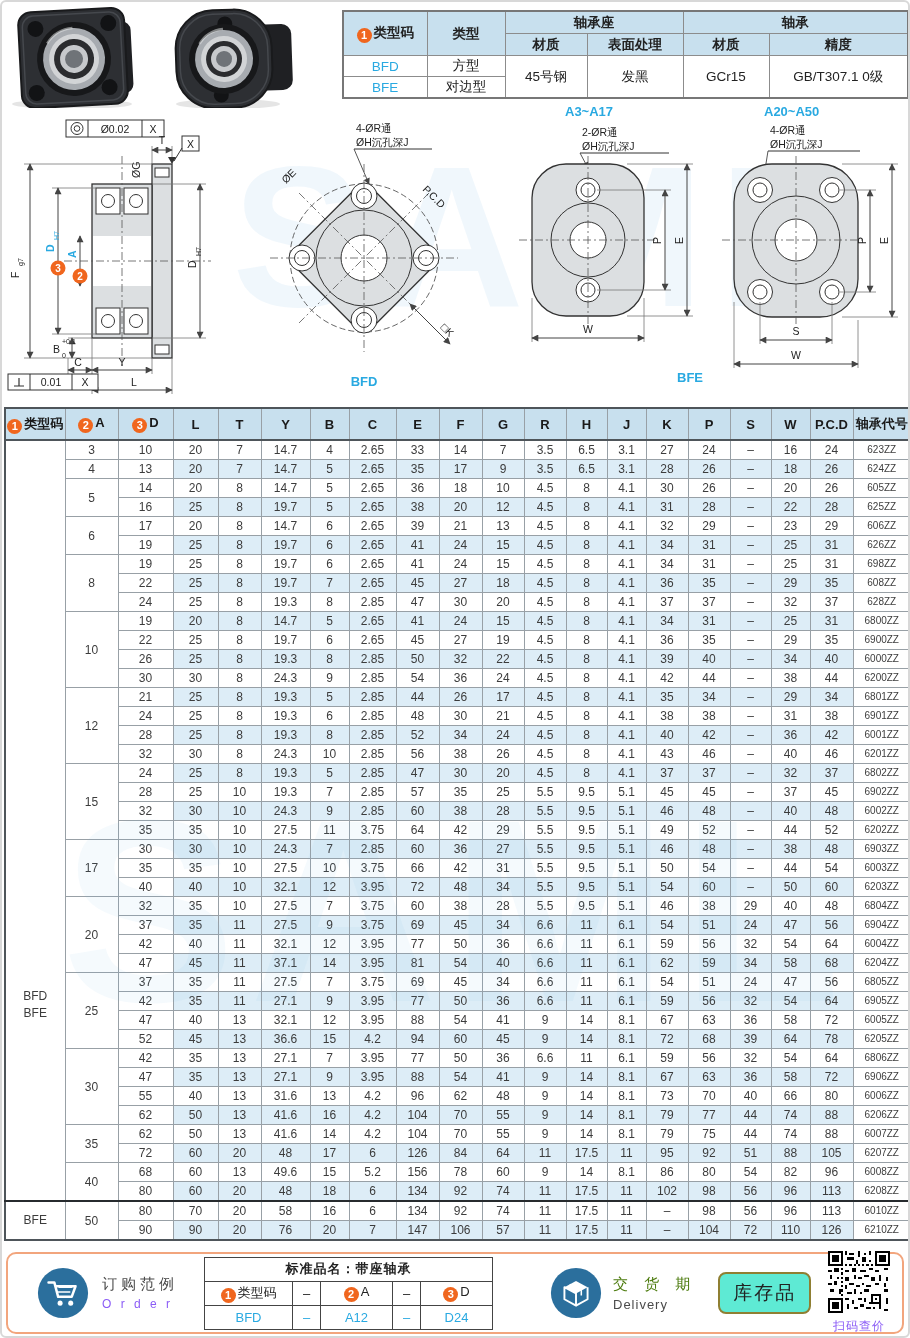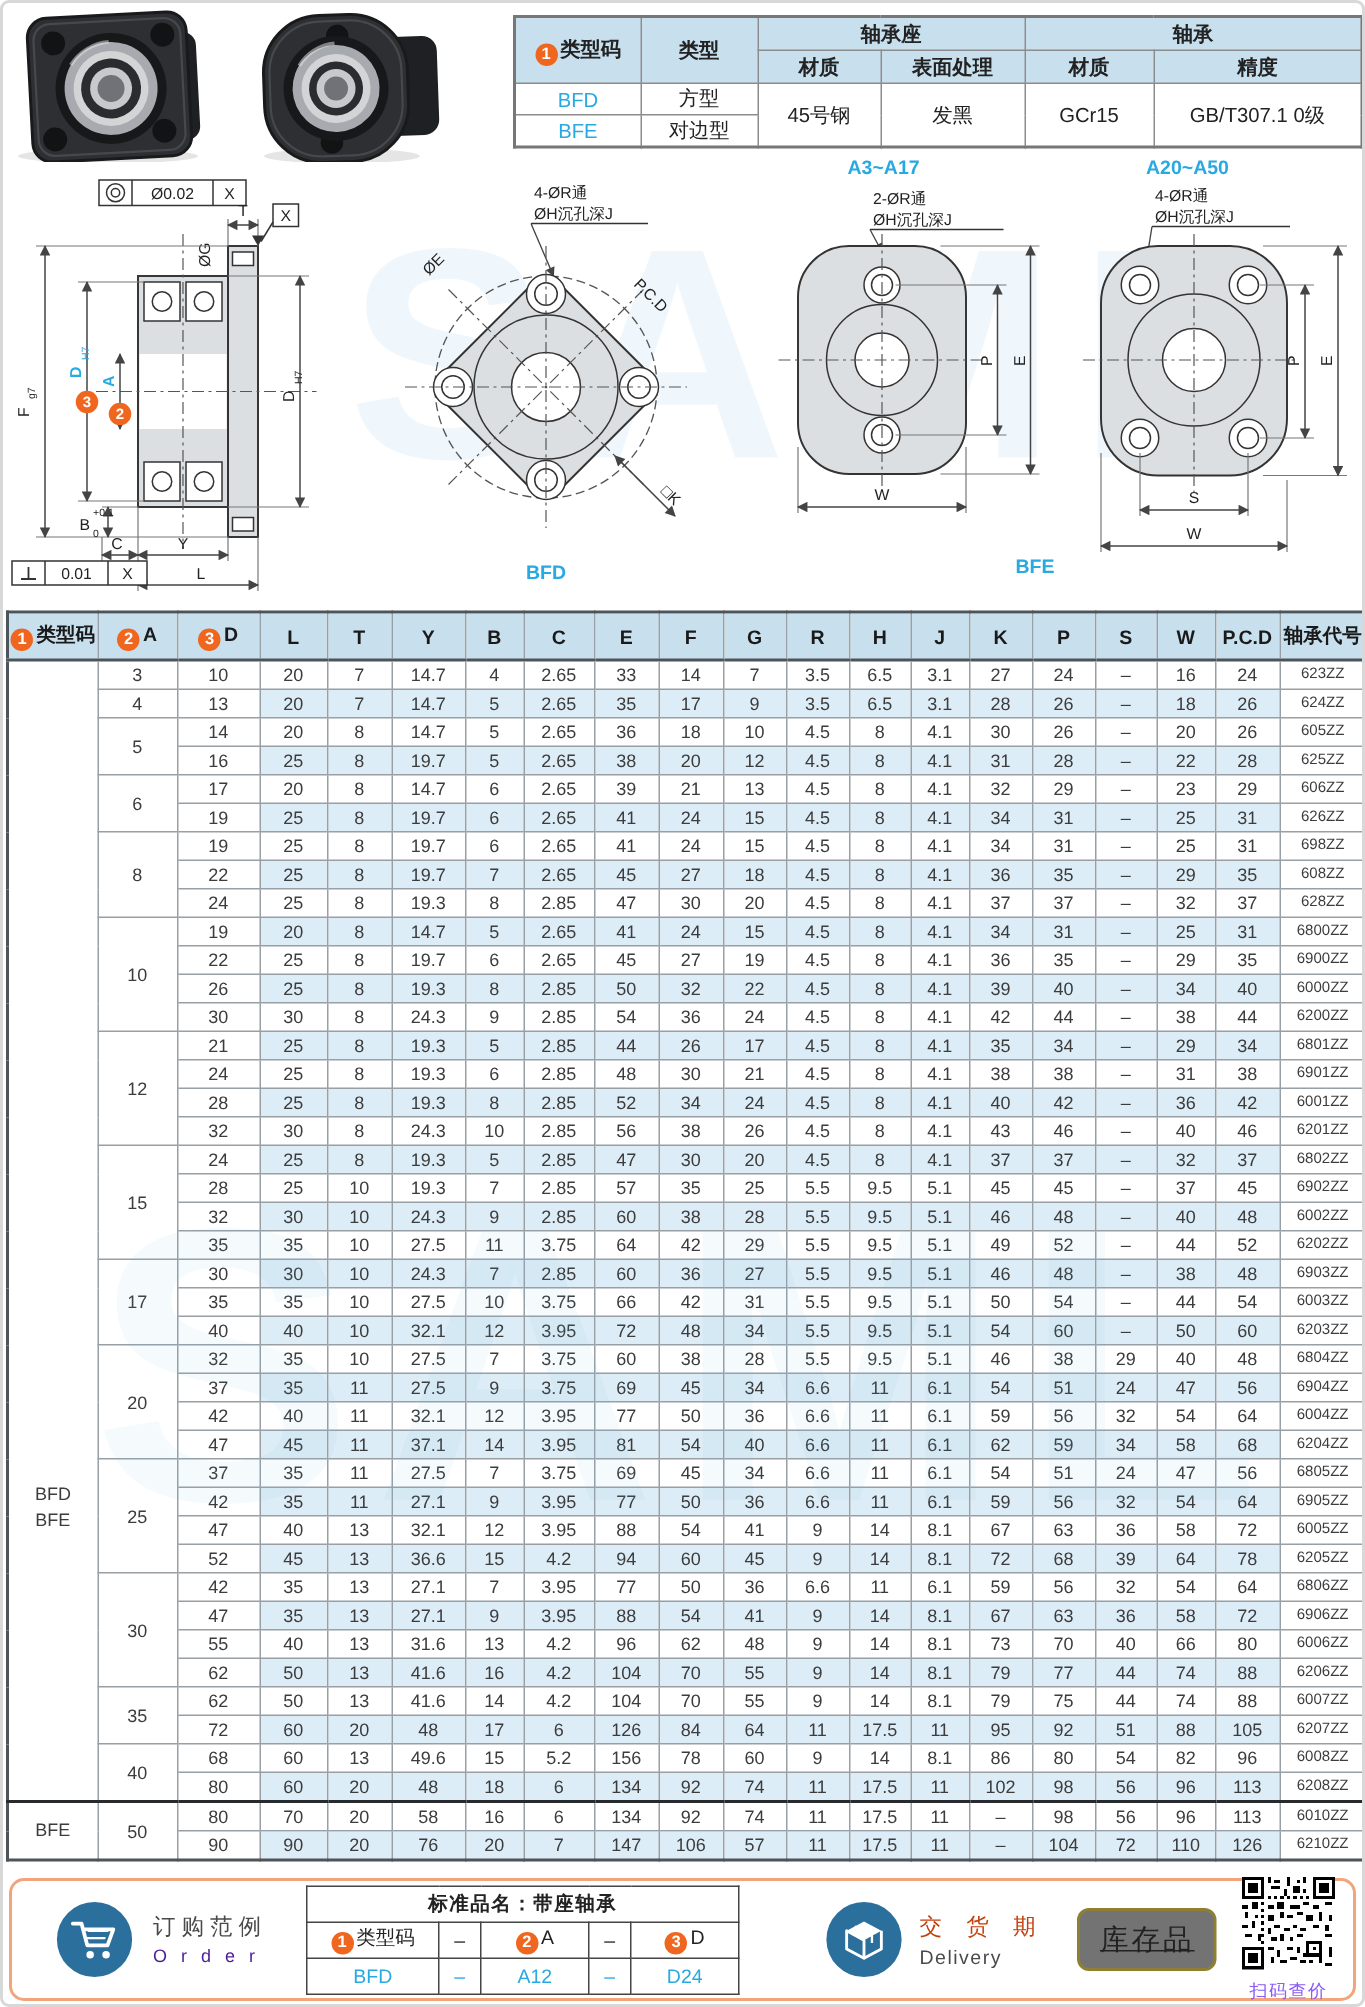--- a/index.html
+++ b/index.html
@@ -44,29 +44,29 @@
   .main tr.bfe-sec td{border-top:2.4px solid #272b2e;}
   .typecol{color:#29a9e1;font-size:13px;vertical-align:bottom;padding-bottom:178px !important;line-height:17px !important;background:#fff;}
   .typecol.bfeonly{vertical-align:middle;padding-bottom:0 !important;}
   .acol{color:#29a9e1;background:#fff;}
   .dcol{color:#29a9e1;background:#fff;}
   
   .footer{position:absolute;left:4px;top:1250px;width:898px;height:82px;border:2.5px solid #f2a57d;border-radius:10px;box-sizing:border-box;display:flex;align-items:center;z-index:3;background:#fff;}
   .ic-circle{width:54px;height:54px;flex:0 0 54px;}
   .order-left{display:flex;align-items:center;gap:12px;margin-left:28px;}
   .order-txt1{font-size:15px;color:#4a4a4a;letter-spacing:4px;}
-  .order-txt2{font-size:12px;color:#4c1d95;letter-spacing:3px;margin-top:3px;}
+  .order-txt2{font-size:12px;color:#8b5cf6;letter-spacing:3px;margin-top:3px;}
   .otable{border-collapse:collapse;margin-left:26px;}
   .otable td{border:1.2px solid #444;text-align:center;font-size:13px;color:#222;height:23px;padding:0 0;}
   .otable .otitle{font-weight:700;letter-spacing:1px;}
   .otable .oval td,.otable td.cy{color:#29a9e1;}
   .delivery{display:flex;align-items:center;gap:10px;margin-left:56px;}
-  .dlv-txt1{font-size:15px;color:#c2410c;letter-spacing:6px;}
+  .dlv-txt1{font-size:15px;color:#4d7c0f;letter-spacing:6px;}
   .dlv-txt2{font-size:13px;color:#4a4a4a;letter-spacing:1px;margin-top:3px;}
-  .stock{margin-left:22px;background:#737373;border:2px solid #8f7f33;border-radius:8px;padding:6px 13px;font-size:19px;color:#222;letter-spacing:2px;white-space:nowrap;text-decoration:underline;}
+  .stock{margin-left:22px;background:#5eead4;border:2px solid #8f7f33;border-radius:8px;padding:6px 13px;font-size:19px;color:#222;letter-spacing:2px;white-space:nowrap;}
   .qr-wrap{margin-left:auto;margin-right:12px;text-align:center;}
   .qr-cap{font-size:12px;color:#8b5cf6;margin-top:1px;letter-spacing:1px;}
   .photos{position:absolute;left:8px;top:4px;z-index:1;}
 </style>
 </head>
 <body>
 
 <svg width="0" height="0" style="position:absolute" aria-hidden="true">
   <defs>
     <marker id="arr" viewBox="0 0 10 10" refX="9" refY="5" markerWidth="9" markerHeight="7" orient="auto-start-reverse">

